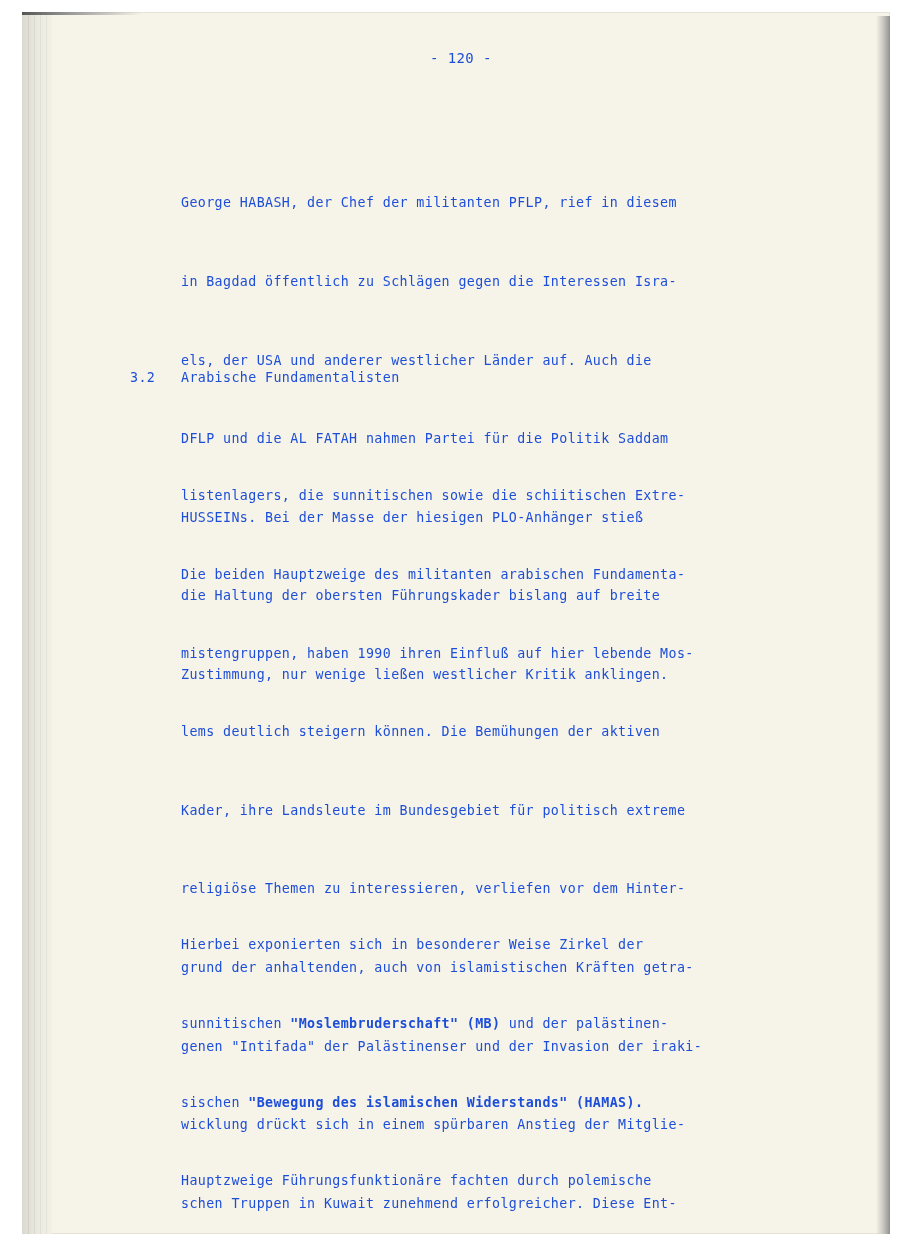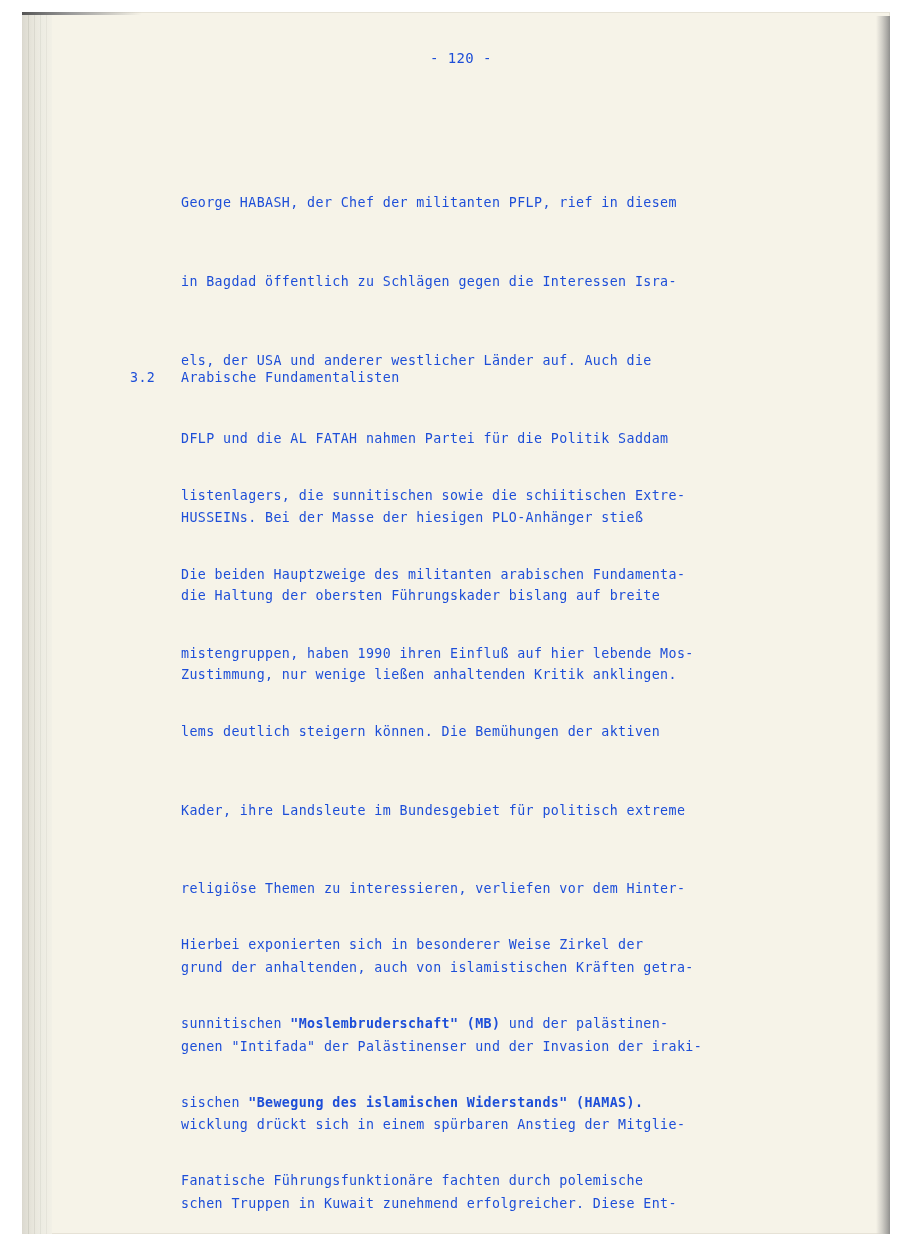--- a/index.html
+++ b/index.html
@@ -94,21 +94,21 @@
 
 <div class="text page-number">- 120 -</div>
 
 <div class="text para" style="top:138px;">
   <span class="line">George HABASH, der Chef der militanten PFLP, rief in diesem</span>
   <span class="line">in Bagdad öffentlich zu Schlägen gegen die Interessen Isra-</span>
   <span class="line">els, der USA und anderer westlicher Länder auf. Auch die</span>
   <span class="line">DFLP und die AL FATAH nahmen Partei für die Politik Saddam</span>
   <span class="line">HUSSEINs. Bei der Masse der hiesigen PLO-Anhänger stieß</span>
   <span class="line">die Haltung der obersten Führungskader bislang auf breite</span>
-  <span class="line">Zustimmung, nur wenige ließen anhaltenden Kritik anklingen.</span>
+  <span class="line">Zustimmung, nur wenige ließen westlicher Kritik anklingen.</span>
 </div>
 
 <div class="text section-number">3.2</div>
 <div class="text section-title">Arabische Fundamentalisten</div>
 
 <div class="text para" style="top:431px;">
   <span class="line">listenlagers, die sunnitischen sowie die schiitischen Extre-</span>
   <span class="line">Die beiden Hauptzweige des militanten arabischen Fundamenta-</span>
   <span class="line">mistengruppen, haben 1990 ihren Einfluß auf hier lebende Mos-</span>
   <span class="line">lems deutlich steigern können. Die Bemühungen der aktiven</span>
@@ -123,19 +123,19 @@
   
   
   
   
 </div>
 
 <div class="text para" style="top:880px;">
   <span class="line">Hierbei exponierten sich in besonderer Weise Zirkel der</span>
   <span class="line"><span>sunnitischen </span><span class="bold">"Moslembruderschaft" (MB)</span><span> und der palästinen-</span></span>
   <span class="line"><span>sischen </span><span class="bold">"Bewegung des islamischen Widerstands" (HAMAS).</span><span></span></span>
-  <span class="line">Fanatische Führungsfunktionäre fachten durch polemische</span>
+  <span class="line">Hauptzweige Führungsfunktionäre fachten durch polemische</span>
   
   
   
   
   
 </div>
 
 </body></html>

